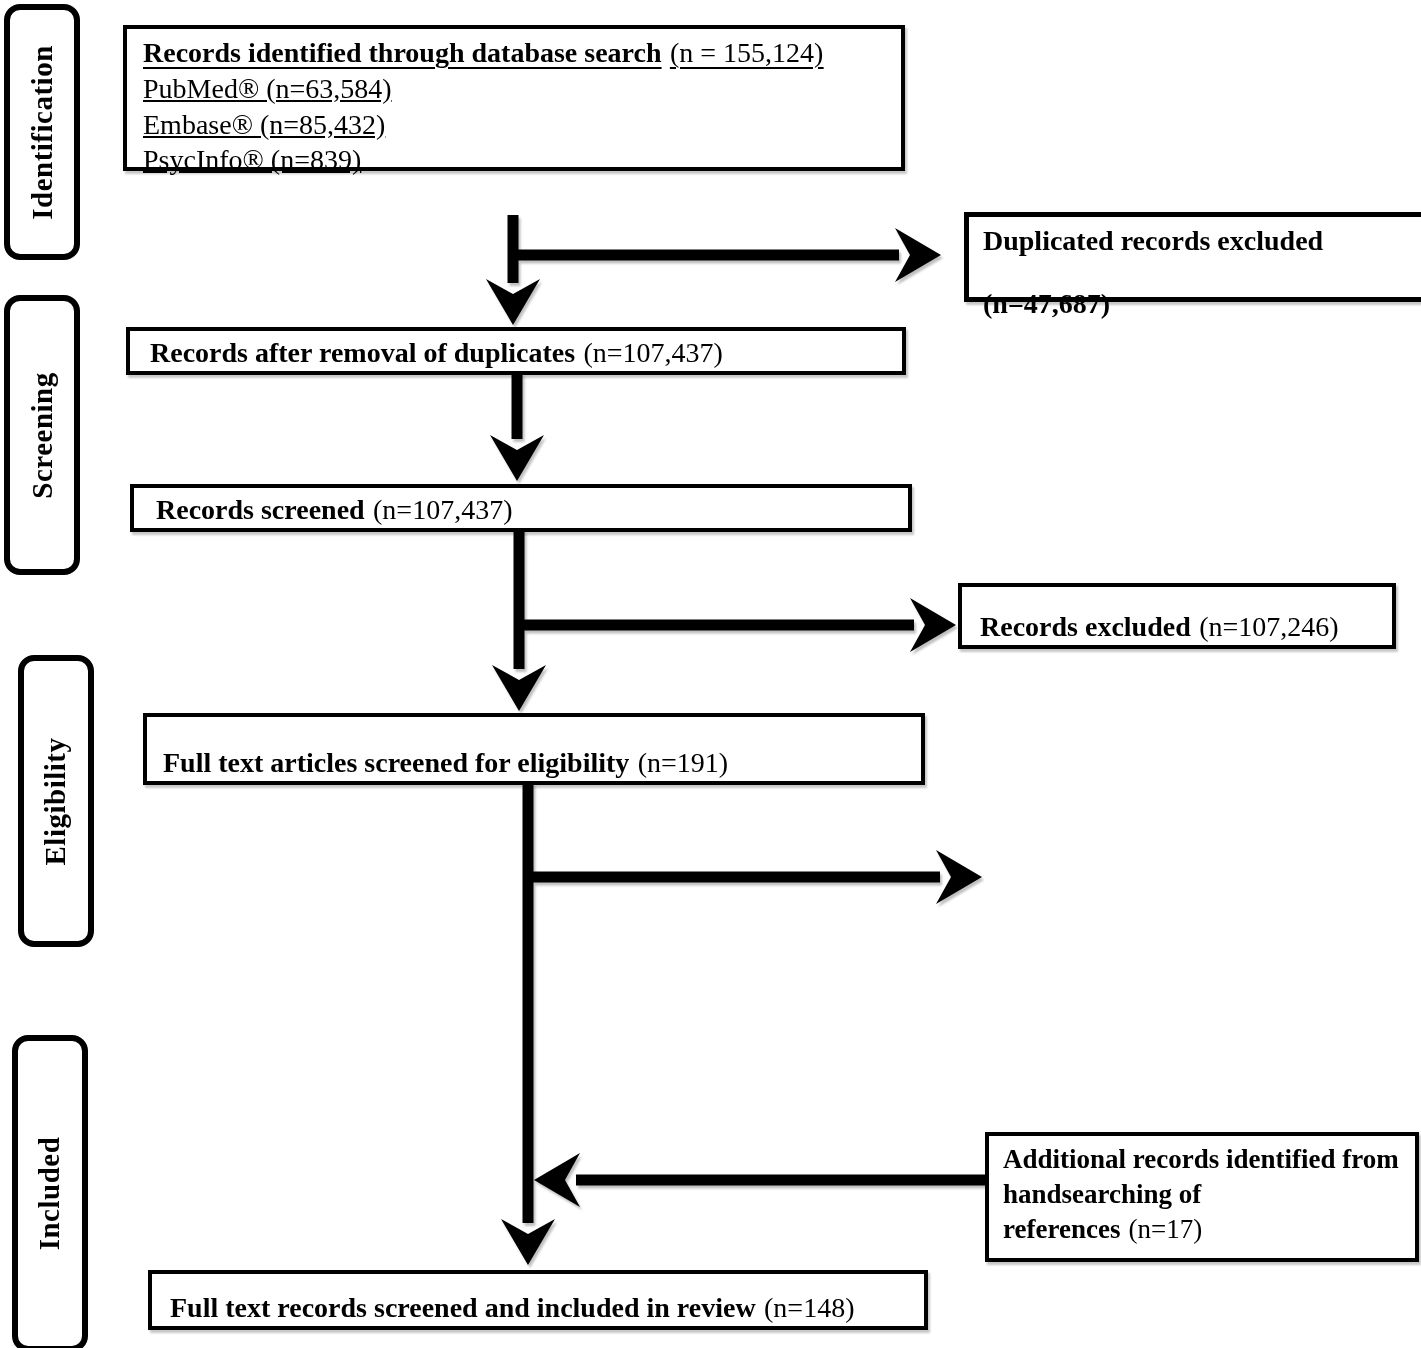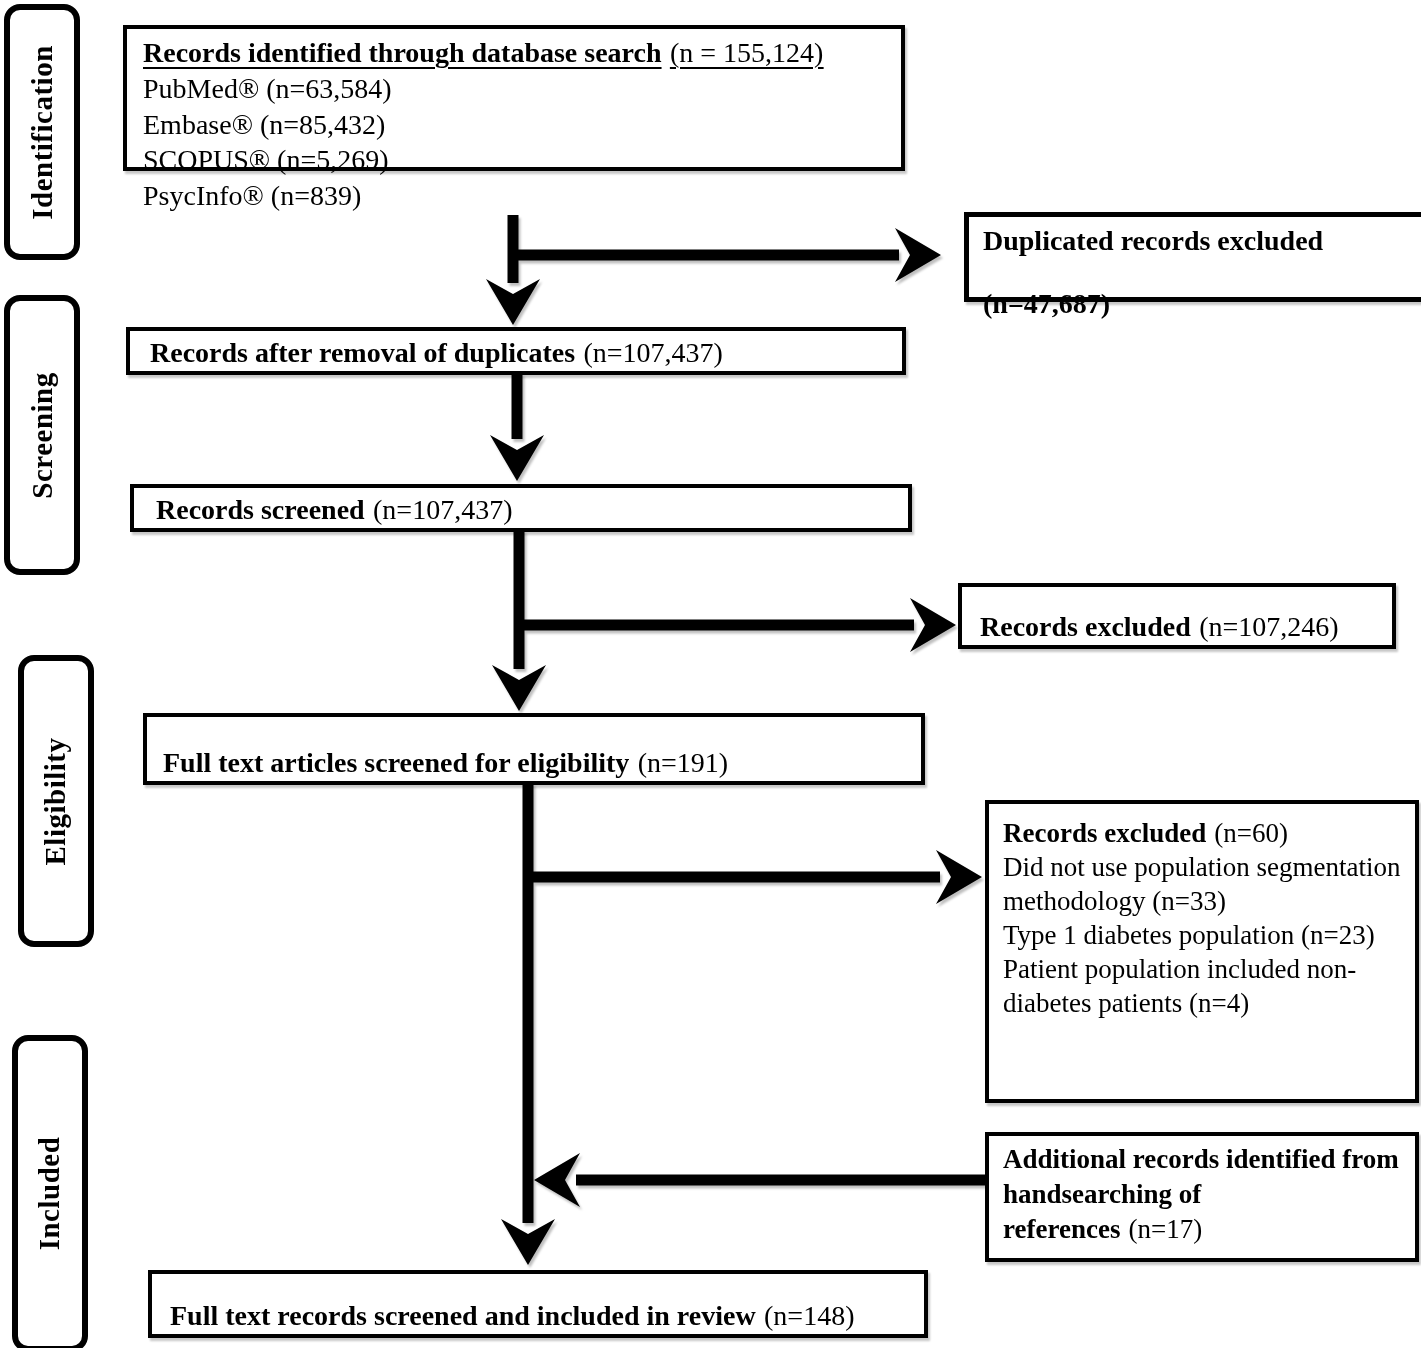--- a/index.html
+++ b/index.html
@@ -23,21 +23,21 @@
     position:absolute; border:4px solid #000; background:#fff;
     box-sizing:border-box; font-size:28px; line-height:1.28;
     box-shadow:2px 3px 2px rgba(0,0,0,0.22);
   }
   .fbox.center { display:flex; align-items:flex-end; }
   .lbl { font-weight:700; }
   .cnt { font-weight:400; margin-left:0.30em; }
   .cnt-block { font-weight:700; display:block;margin-top:27px; }
   .boxtitle { text-decoration:underline; text-decoration-thickness:2px; text-underline-offset:5px; }
   .boxtitle .cnt { text-decoration:underline; }
-  .srcline { font-weight:400; }
+  .srcline { font-weight:400;text-decoration:underline; }
   .reason { font-weight:400; }
   
   #arrows { position:absolute; left:0; top:0; pointer-events:none; }
   #arrows .ink { filter:drop-shadow(2px 3px 1px rgba(0,0,0,0.25)); }
 </style>
 </head>
 <body>
 
 <div id="canvas">
 
@@ -98,21 +98,20 @@
       </g>
     </g>
   </svg>
 
   <div class="fbox" style="left:123px; top:25px; width:782px; height:146px; border-width:4px; padding:6px 16px;">
     <div class="boxtitle">
       <span class="lbl">Records identified through database search</span><span class="cnt">(n = 155,124)</span>
     </div>
     <div class="srcline">PubMed® (n=63,584)</div>
     <div class="srcline">Embase® (n=85,432)</div>
-    <div class="srcline">SCOPUS® (n=5,269)</div>
     <div class="srcline">PsycInfo® (n=839)</div>
   </div>
 
   <div class="fbox" style="left:964px; top:212px; width:540px; height:90px; border-width:5px; padding:6px 14px;">
     <span class="lbl">Duplicated records excluded</span>
     <span class="cnt-block">(n=47,687)</span>
   </div>
 
   <div class="fbox center" style="left:126px; top:327px; width:780px; height:48px; padding:0 20px;">
     <span>
@@ -131,32 +130,24 @@
       <span class="lbl">Records excluded</span><span class="cnt">(n=107,246)</span>
     </span>
   </div>
 
   <div class="fbox center" style="left:143px; top:713px; width:782px; height:72px; padding:0 16px;">
     <span>
       <span class="lbl">Full text articles screened for eligibility</span><span class="cnt">(n=191)</span>
     </span>
   </div>
 
-  <div class="fbox" style="left:985px; top:800px; width:434px; height:303px; padding:12px 14px; font-size:27px; line-height:1.26;">
-    <div>
-      <span class="lbl">Records excluded</span><span class="cnt">(n=60)</span>
-    </div>
-    <div class="reason">Did not use population segmentation methodology (n=33)</div>
-    <div class="reason">Type 1 diabetes population (n=23)</div>
-    <div class="reason">Patient population included non-diabetes patients (n=4)</div>
-  </div>
 
   <div class="fbox" style="left:985px; top:1125px; width:434px; height:130px; padding:6px 14px; font-size:27px; line-height:1.3;margin-top:7px;">
     <span class="lbl">Additional records identified from handsearching of references</span><span class="cnt">(n=17)</span>
   </div>
 
-  <div class="fbox center" style="left:148px; top:1270px; width:780px; height:68px; padding:0 18px;">
+  <div class="fbox center" style="left:148px; top:1270px; width:780px; height:60px; padding:0 18px;">
     <span>
       <span class="lbl">Full text records screened and included in review</span><span class="cnt">(n=148)</span>
     </span>
   </div>
 
 </div>
 
 </body></html>

